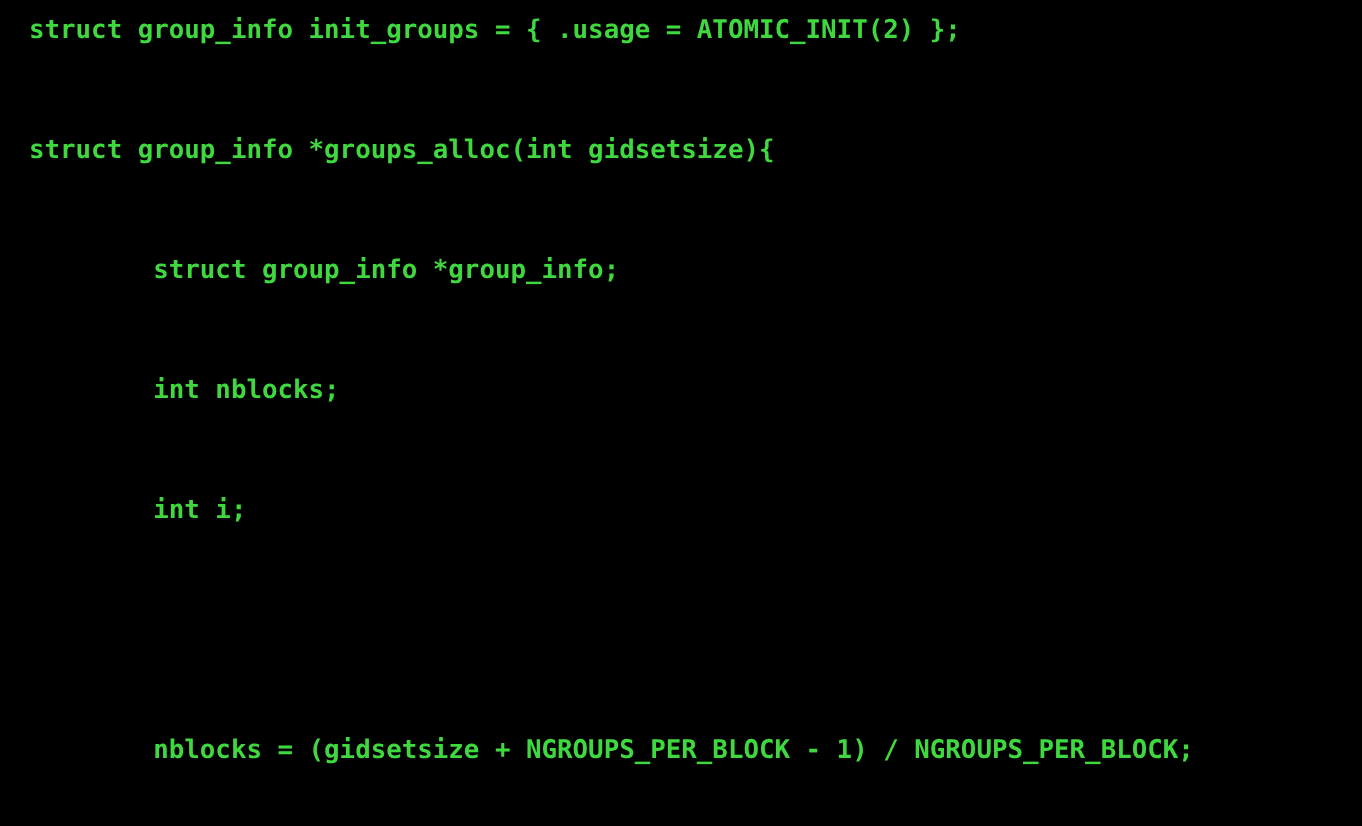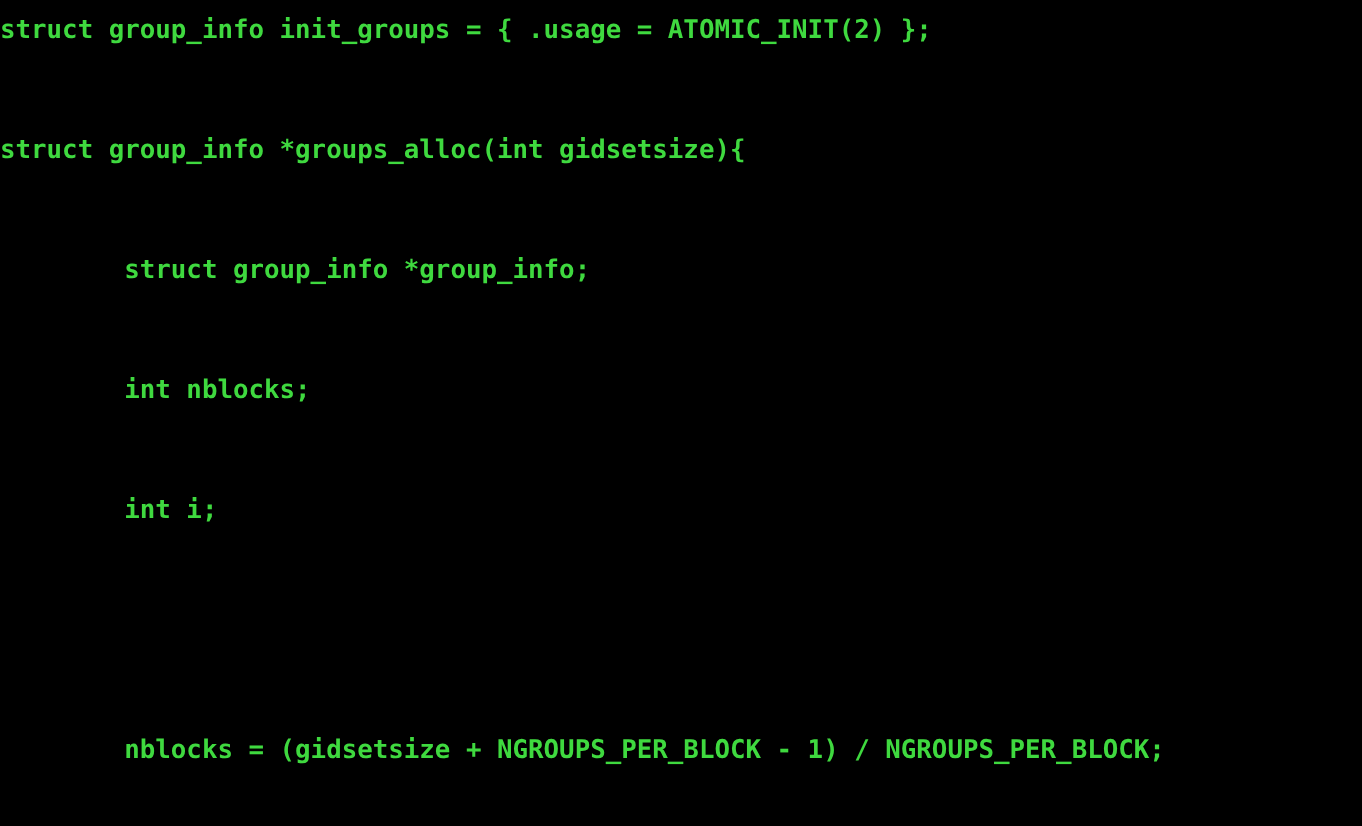--- a/index.html
+++ b/index.html
@@ -39,20 +39,21 @@
     white-space: pre;
     text-rendering: geometricPrecision;
     -webkit-font-smoothing: antialiased;
   }
 
   .code-line {
     display: block;
     height: 60px;
     white-space: pre;
     color: #3fd93f;
+    padding-left: 29px;
   }
 
   .code-line.blank {
     color: transparent;
   }
 </style>
 </head>
 <body style="background: rgb(0, 0, 0);">
 
 <div id="code-surface" style="background: rgb(0, 0, 0);">

